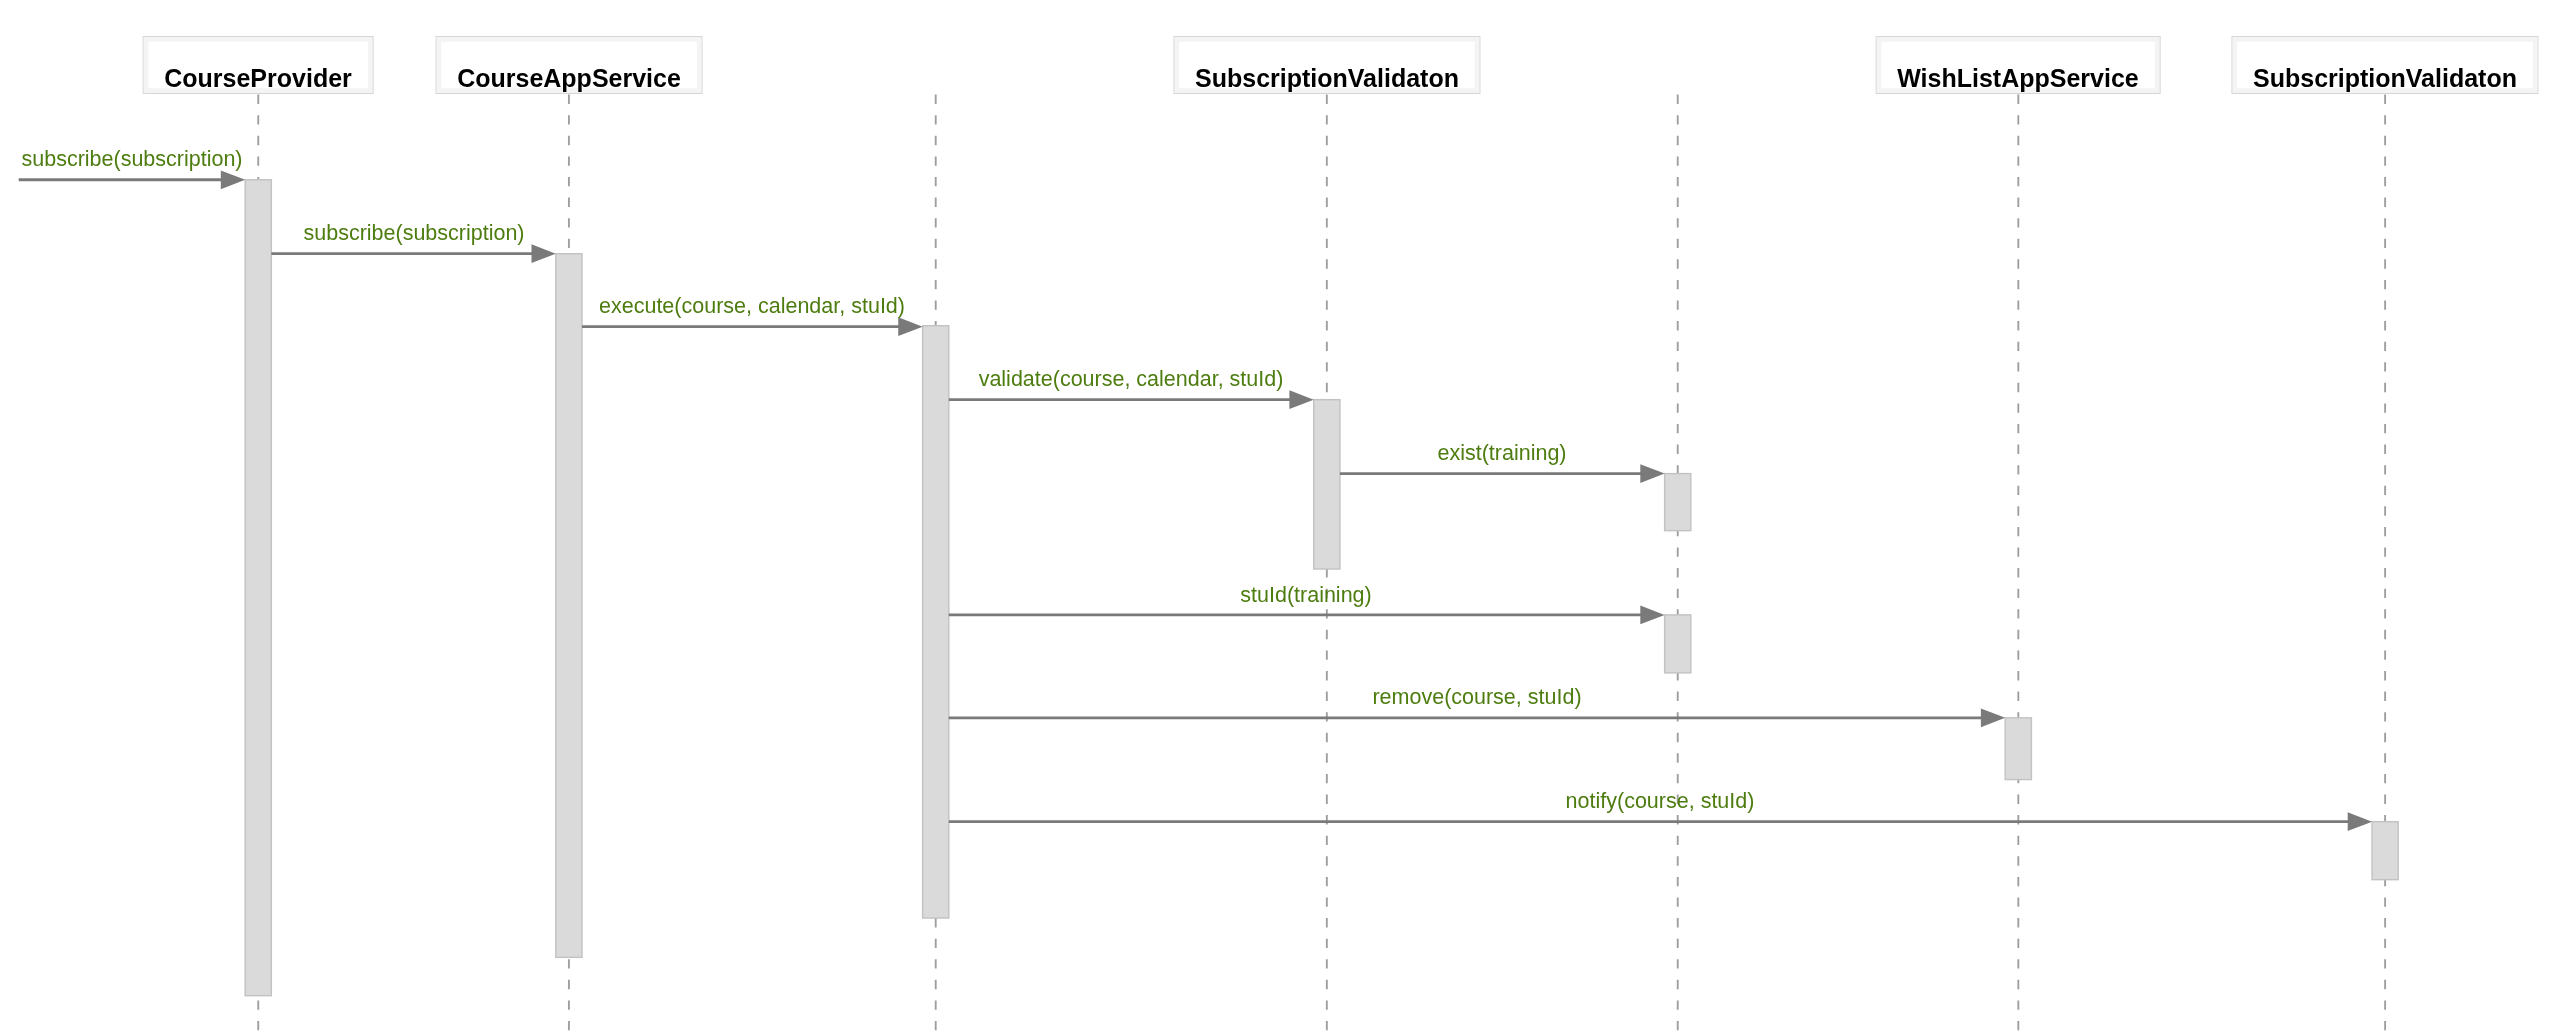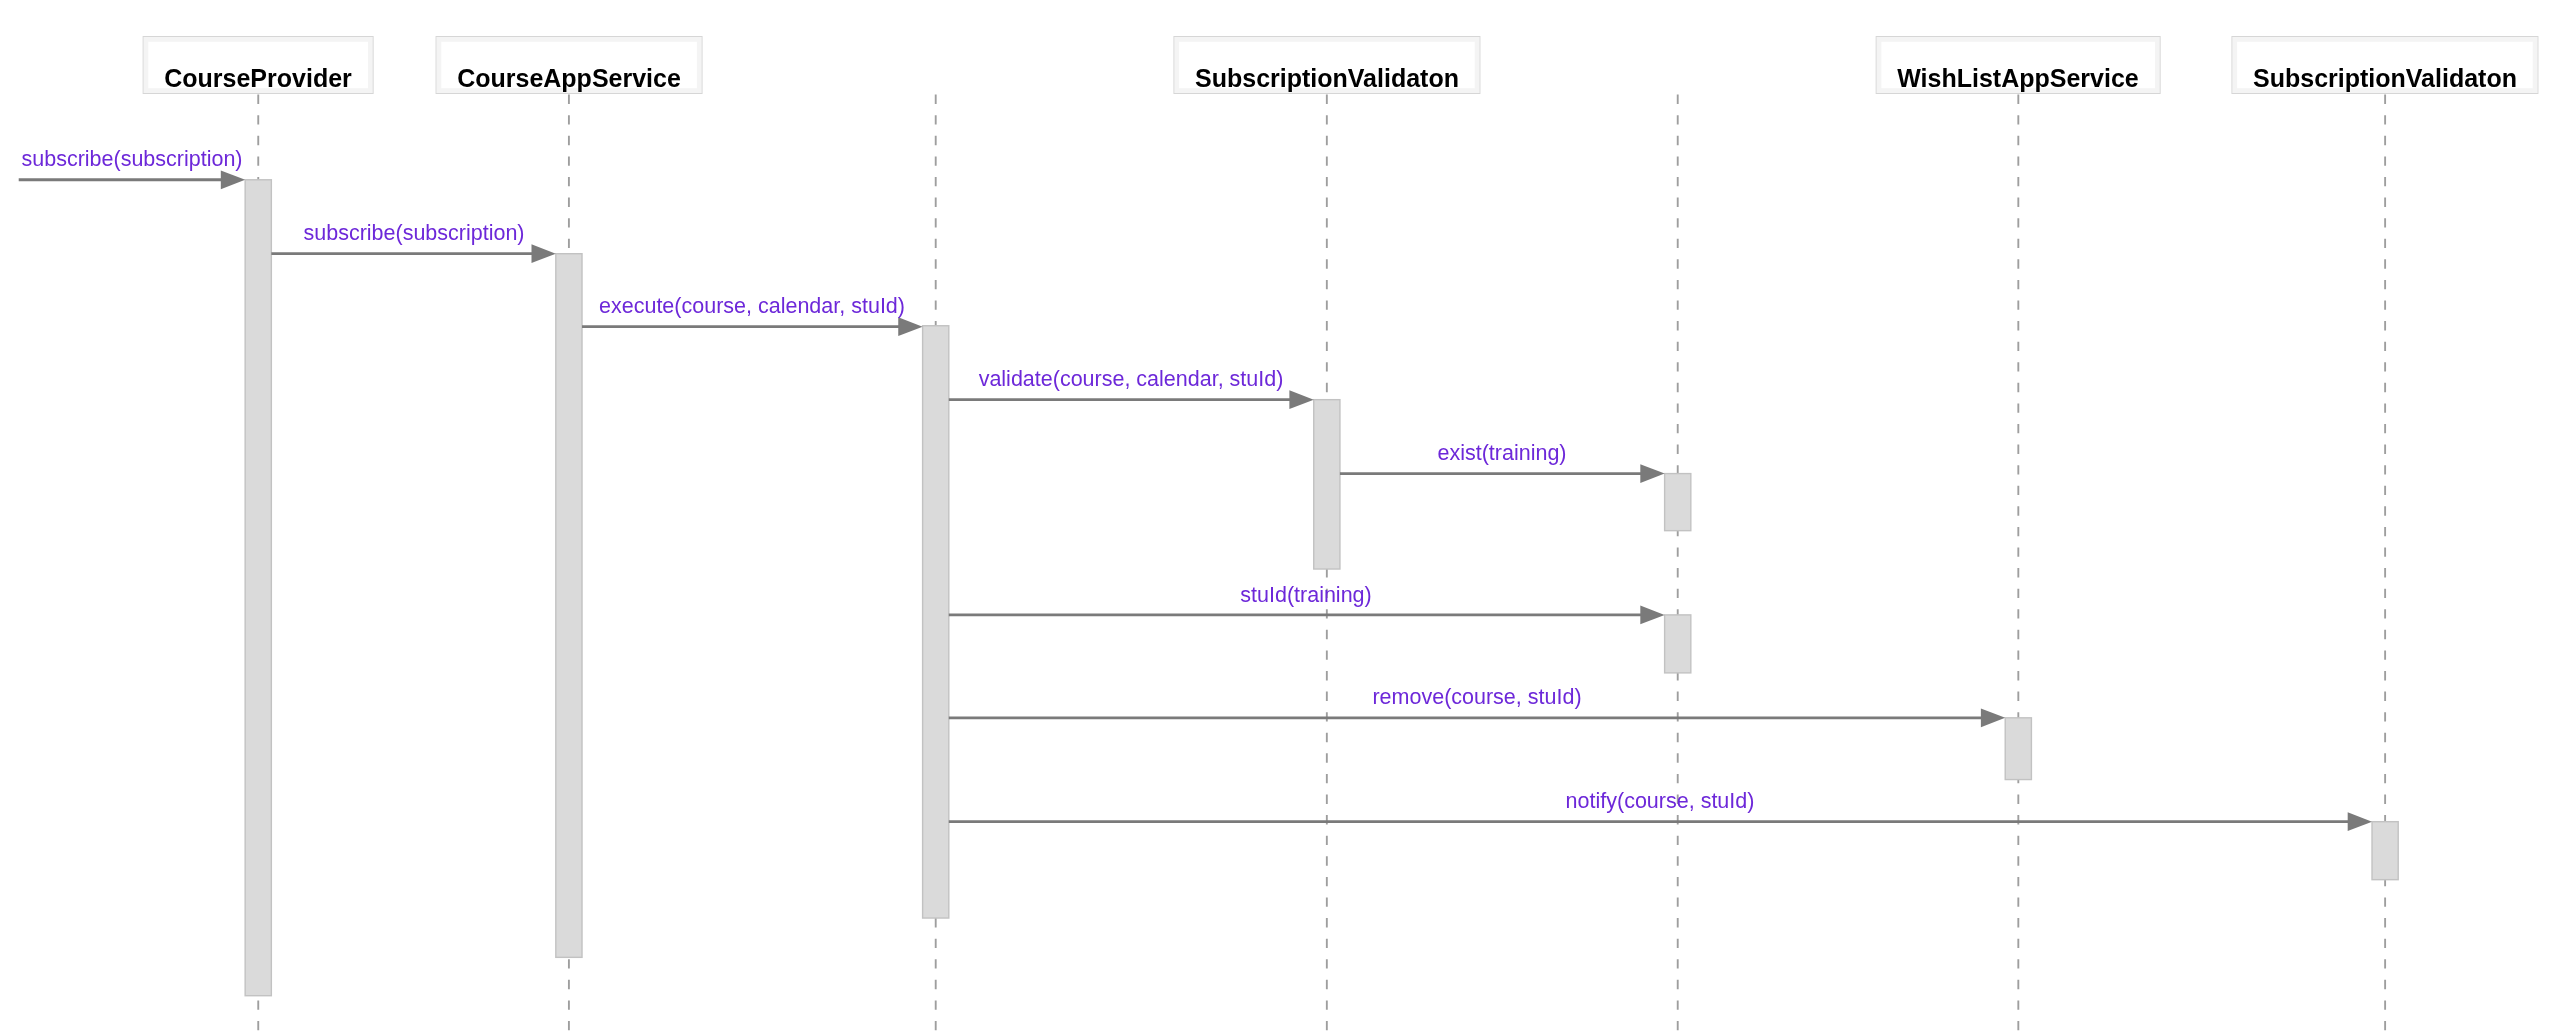--- a/index.html
+++ b/index.html
@@ -36,21 +36,21 @@
     box-sizing: border-box;
     font-weight: bold;
     font-size: 25px;
     color: #000000;
   }
   .msg-label {
     position: absolute;
     transform: translateX(-50%);
     white-space: nowrap;
     font-size: 21.5px;
-    color: #6d28d9;
+    color: #4d7c0f;
     line-height: 26px;
   }
   .lifeline { stroke: #9e9e9e; stroke-width: 2; stroke-dasharray: 10 12; }
   .activation { fill: #dadada; stroke: #c2c2c2; stroke-width: 1.5; }
   .msg-line { stroke: #7a7a7a; stroke-width: 3; }
   .msg-head { fill: #7a7a7a; }
 </style>
 </head>
 <body>
 

